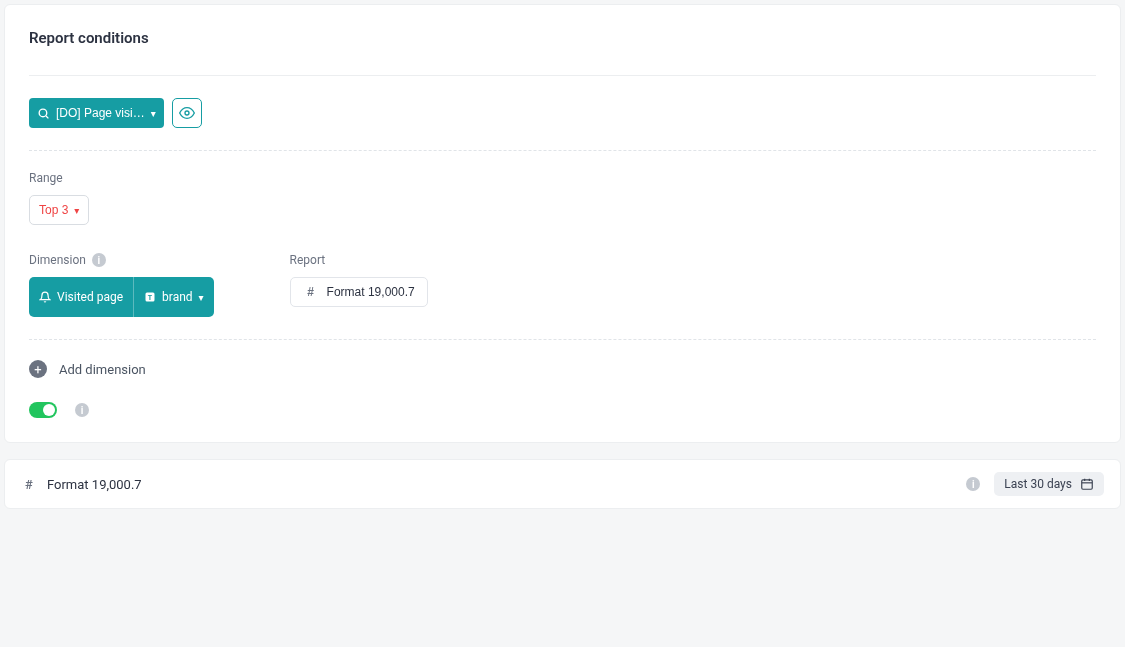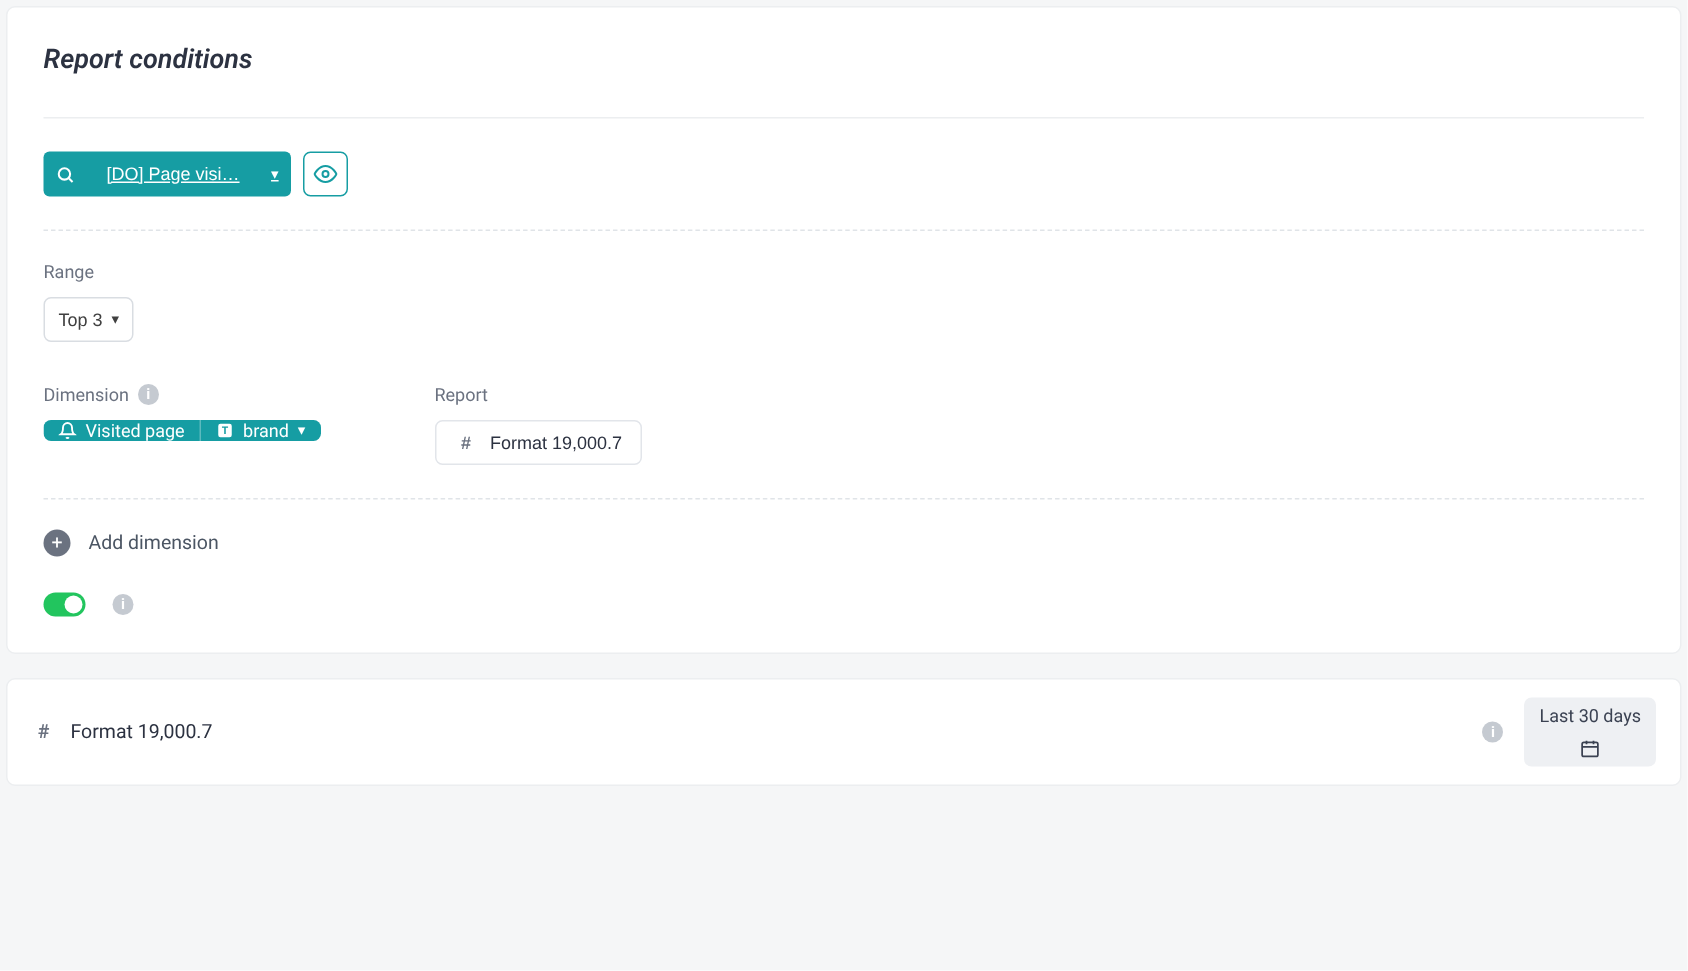--- a/index.html
+++ b/index.html
@@ -21,25 +21,24 @@
     background: #fff;
     border: 1px solid #eceef0;
     border-radius: 6px;
     margin: 16px 4px 4px 4px;
     padding: 12px 16px;
     display: flex;
     align-items: center;
     justify-content: space-between;
   }
   h2.title {
-    font-size: 18px;
+    font-size: 15px;
     font-weight: 600;
     color: #2c3241;
     margin-bottom: 28px;
-    font-style: italic;
   }
   .hr {
     border: none;
     border-top: 1px solid #eceef0;
     margin: 0 0 22px 0;
   }
    .hr-dashed {
     border: none;
     border-top: 1px dashed #e0e4e8;
     margin: 22px 0 20px 0;
@@ -48,24 +47,23 @@
   .teal-btn {
     background: #169da3;
     color: #fff;
     border: none;
     border-radius: 4px;
     padding: 6px 8px;
     font-size: 12px;
     font-weight: 500;
     display: inline-flex;
     align-items: center;
-    gap: 21px;
+    gap: 6px;
     cursor: pointer;
     height: 30px;
-    text-decoration: underline;
   }
   .teal-outline-btn {
     background: #fff;
     border: 1.5px solid #169da3;
     color: #169da3;
     border-radius: 5px;
     height: 30px;
     width: 30px;
     display: inline-flex;
     align-items: center;
@@ -79,32 +77,32 @@
     display: flex;
     align-items: center;
     gap: 6px;
   }
   .select-box {
     border: 1px solid #d9dde2;
     background: #fff;
     border-radius: 5px;
     padding: 5px 9px;
     font-size: 12px;
-    color: #404040;
+    color: #ef4444;
     display: inline-flex;
     align-items: center;
     gap: 6px;
     cursor: pointer;
     height: 30px;
   }
   .dim-pill-group {
     display: inline-flex;
     border-radius: 5px;
     overflow: hidden;
-    height: 14px;
+    height: 40px;
   }
   .pill-left {
     background: #169da3;
     color: #fff;
     padding: 0 10px;
     display: inline-flex;
     align-items: center;
     gap: 6px;
     font-size: 12px;
     border-right: 1px solid rgba(255,255,255,0.3);
@@ -221,21 +219,20 @@
   .date-chip {
     background: #eef0f3;
     border-radius: 5px;
     padding: 5px 10px;
     display: inline-flex;
     align-items: center;
     gap: 8px;
     font-size: 12px;
     color: #3b4252;
     cursor: pointer;
-    flex-direction: column;
   }
   .chev { font-size: 10px; }
   .hash-icon {
     color:#6b7280;
     font-weight:600;
     width:16px;
     display:inline-flex;
     justify-content:center;
   }
   svg { display:block; }

